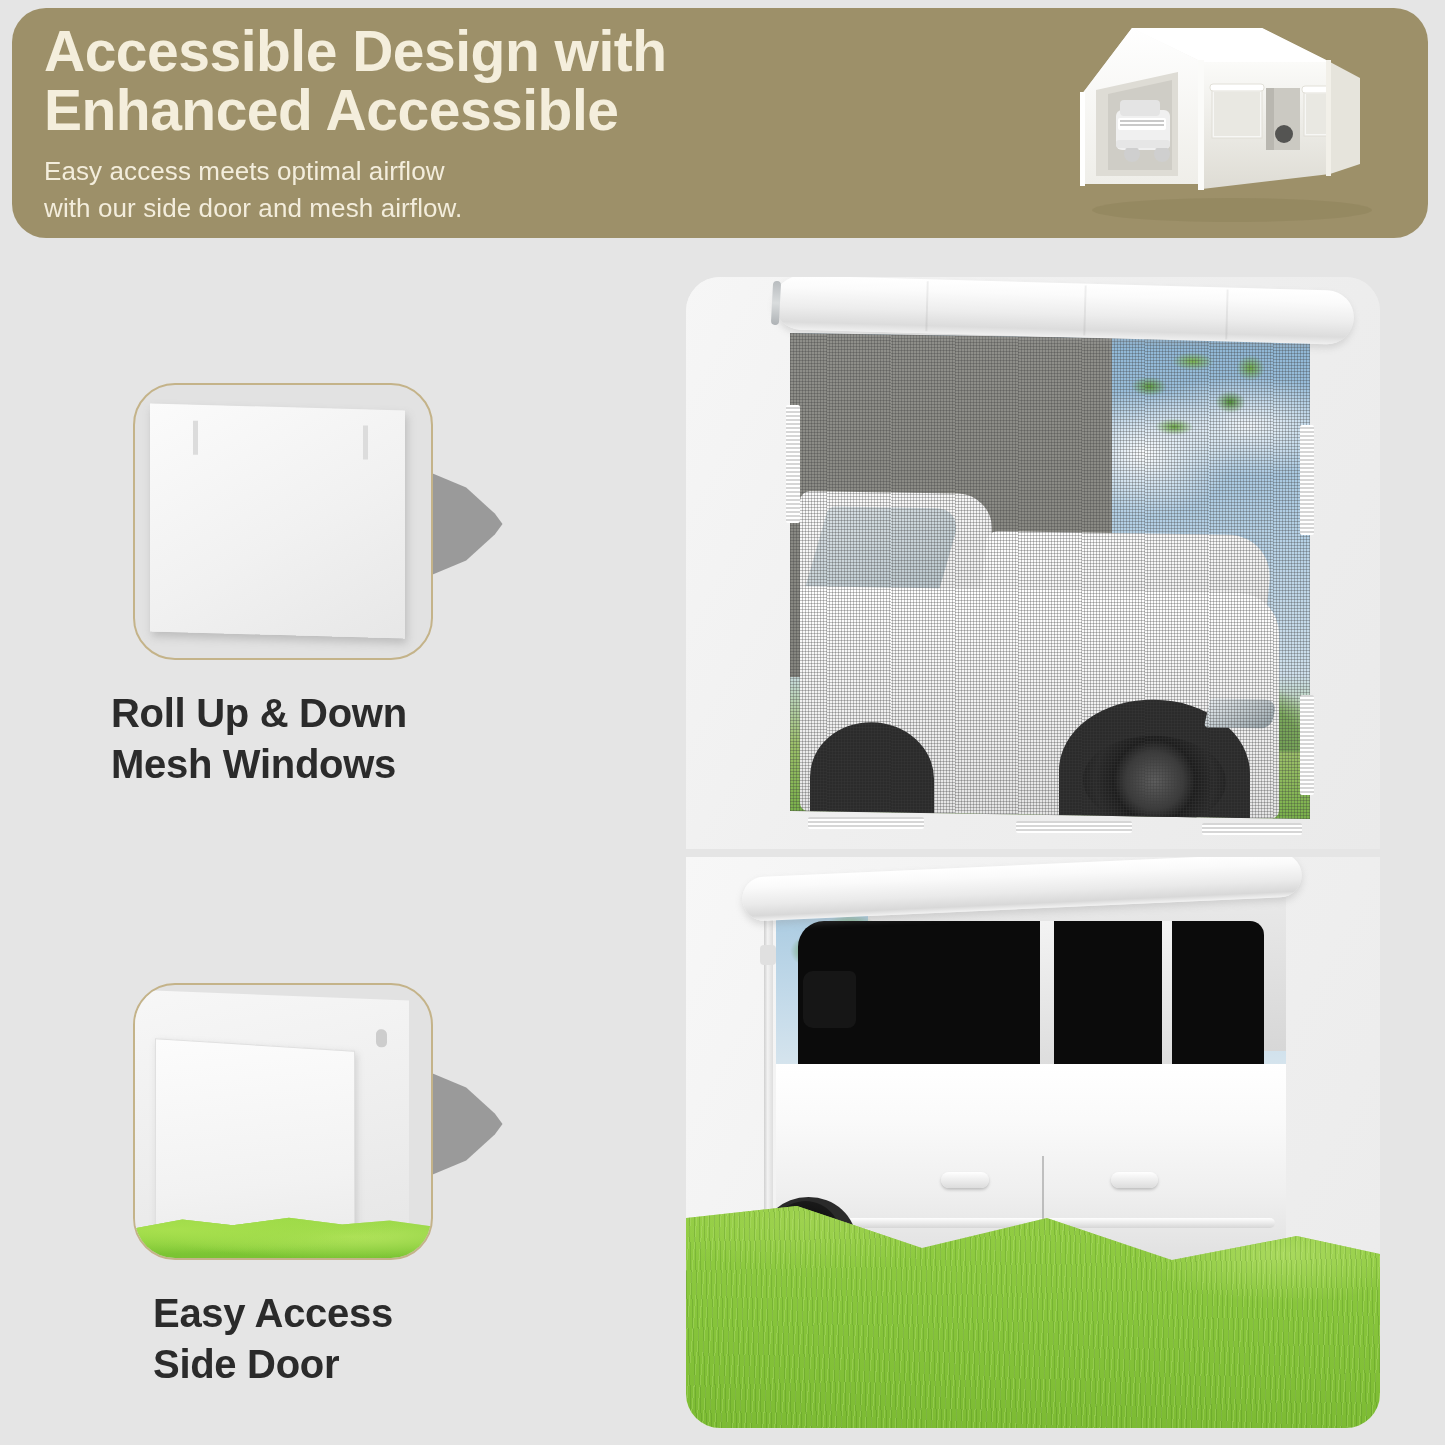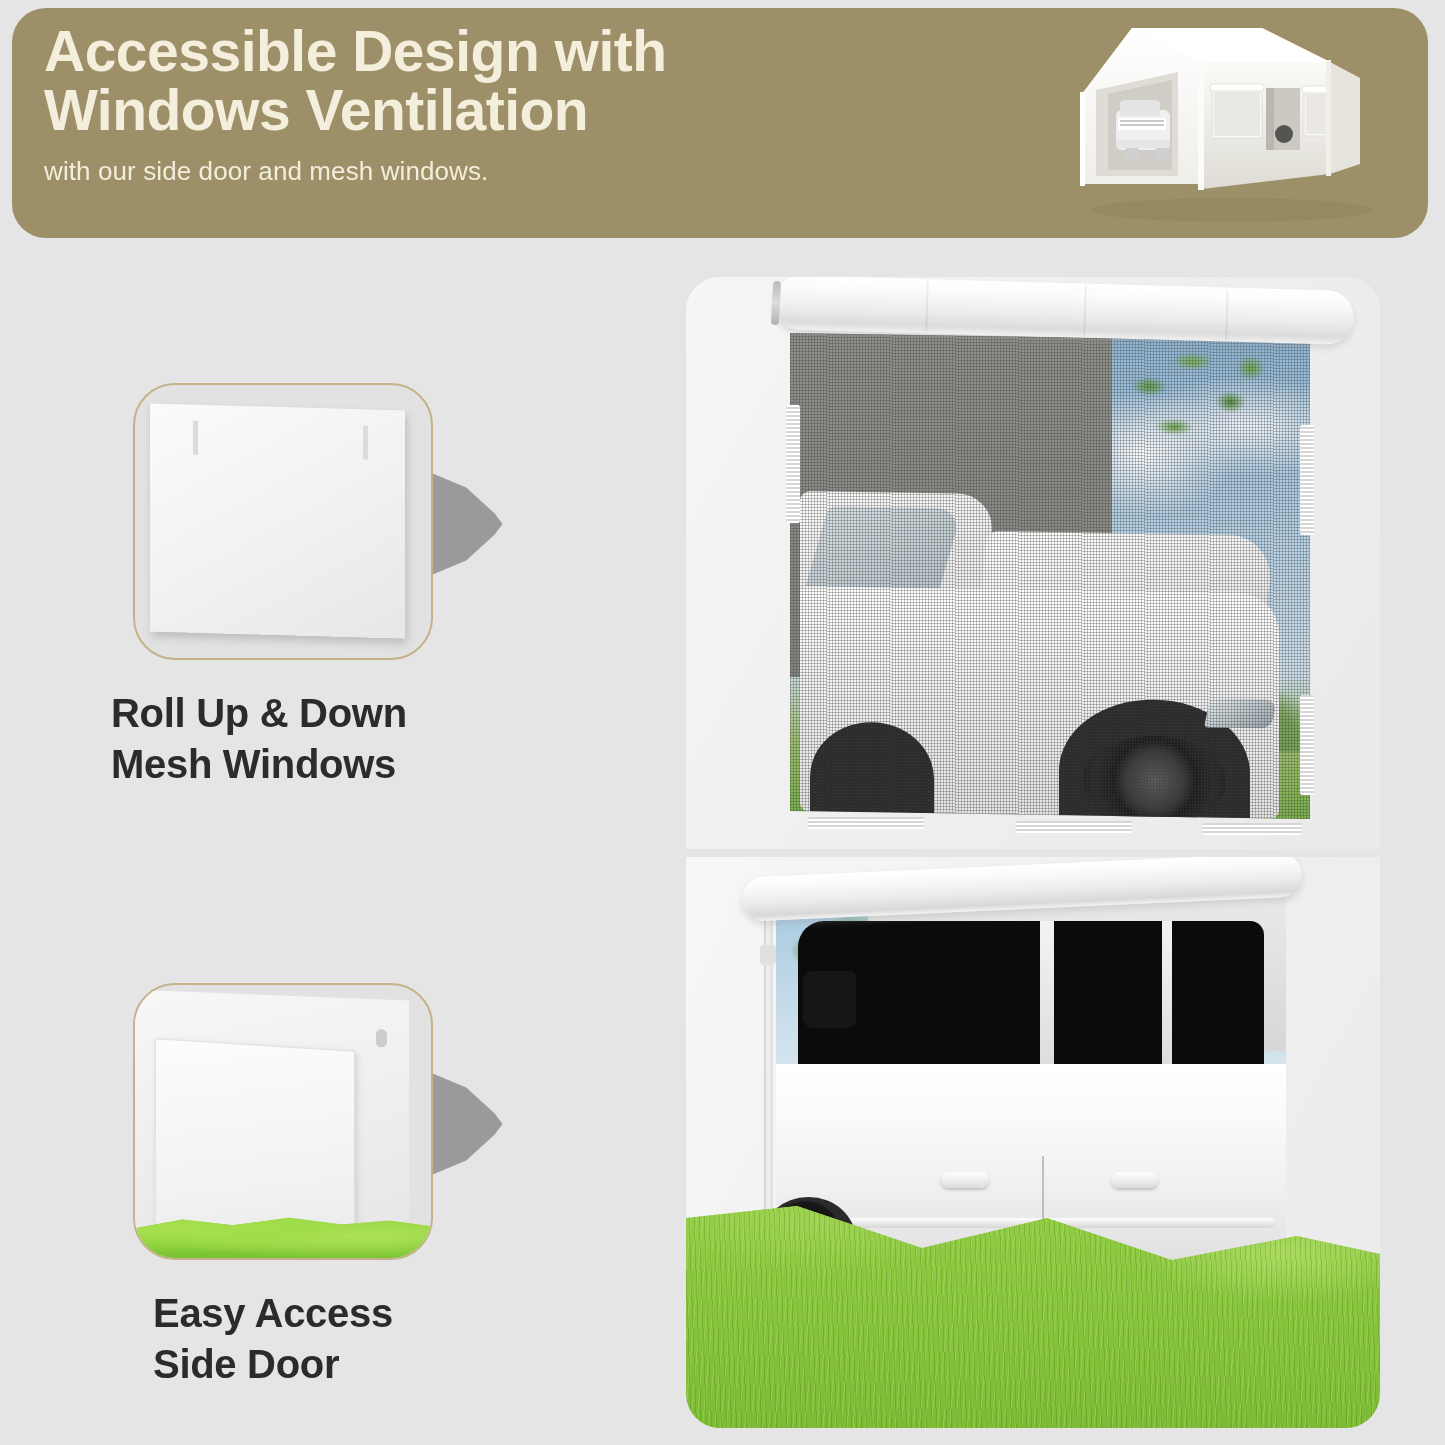--- a/index.html
+++ b/index.html
@@ -577,23 +577,24 @@
 </style>
 </head>
 <body>
 
 <div id="page">
 
   <div id="header-banner">
 
     <div id="header-text-block">
       <div class="banner-title-line">Accessible Design with</div>
-      <div class="banner-title-line">Windows Ventilation</div>
+      <div class="banner-title-line">Enhanced Accessible</div>
       <div id="banner-subtitle">
-        <div class="banner-sub-line">with our side door and mesh windows.</div>
+        <div class="banner-sub-line">Easy access meets optimal airflow</div>
+        <div class="banner-sub-line">with our side door and mesh airflow.</div>
       </div>
     </div>
 
     <svg id="banner-carport" viewBox="0 0 400 220">
       <defs>
         <linearGradient id="roofGrad" x1="0" y1="0" x2="0.3" y2="1">
           <stop offset="0%" stop-color="#ffffff"></stop>
           <stop offset="100%" stop-color="#e8e6df"></stop>
         </linearGradient>
         <linearGradient id="sideGrad" x1="0" y1="0" x2="0" y2="1">

